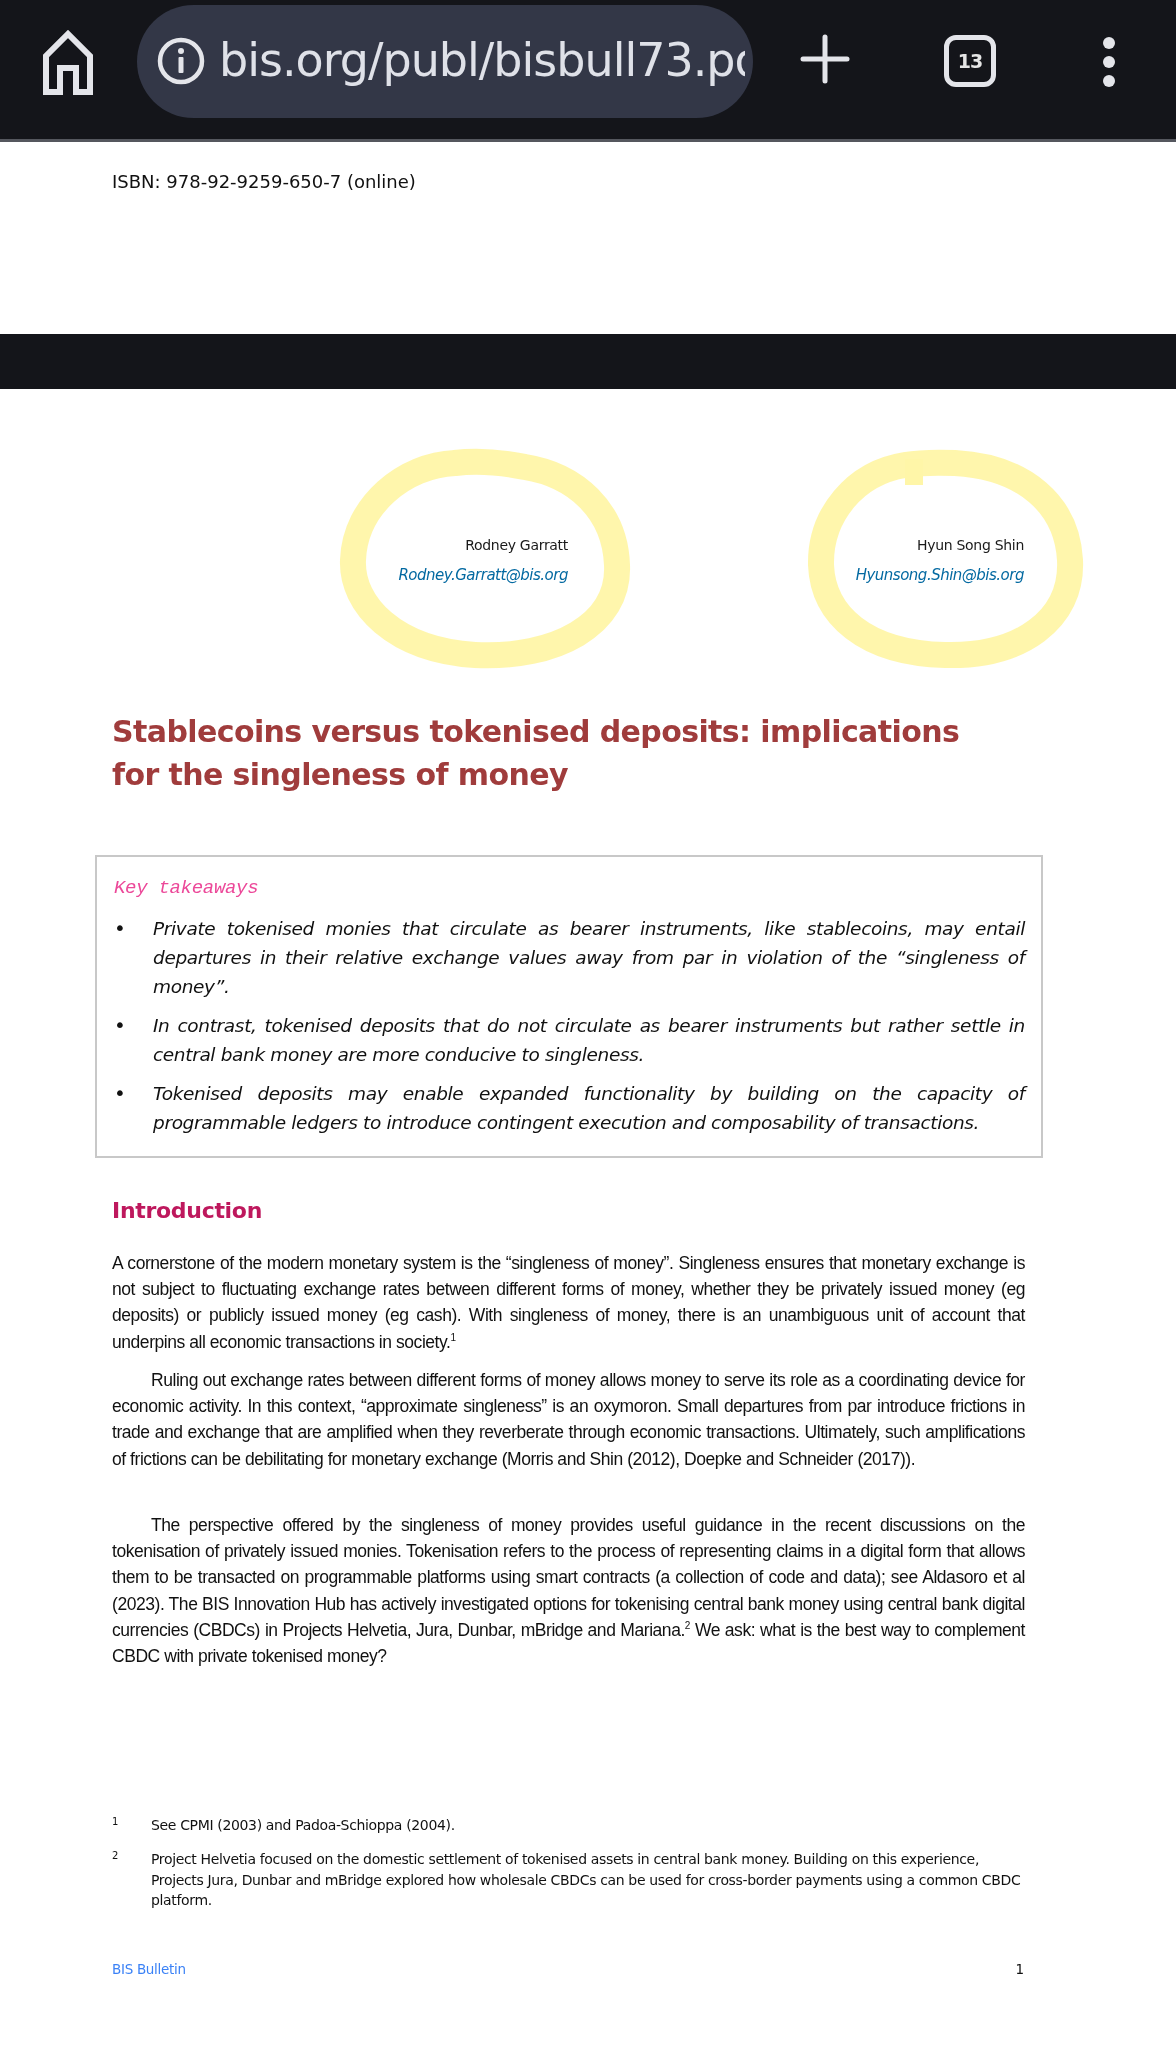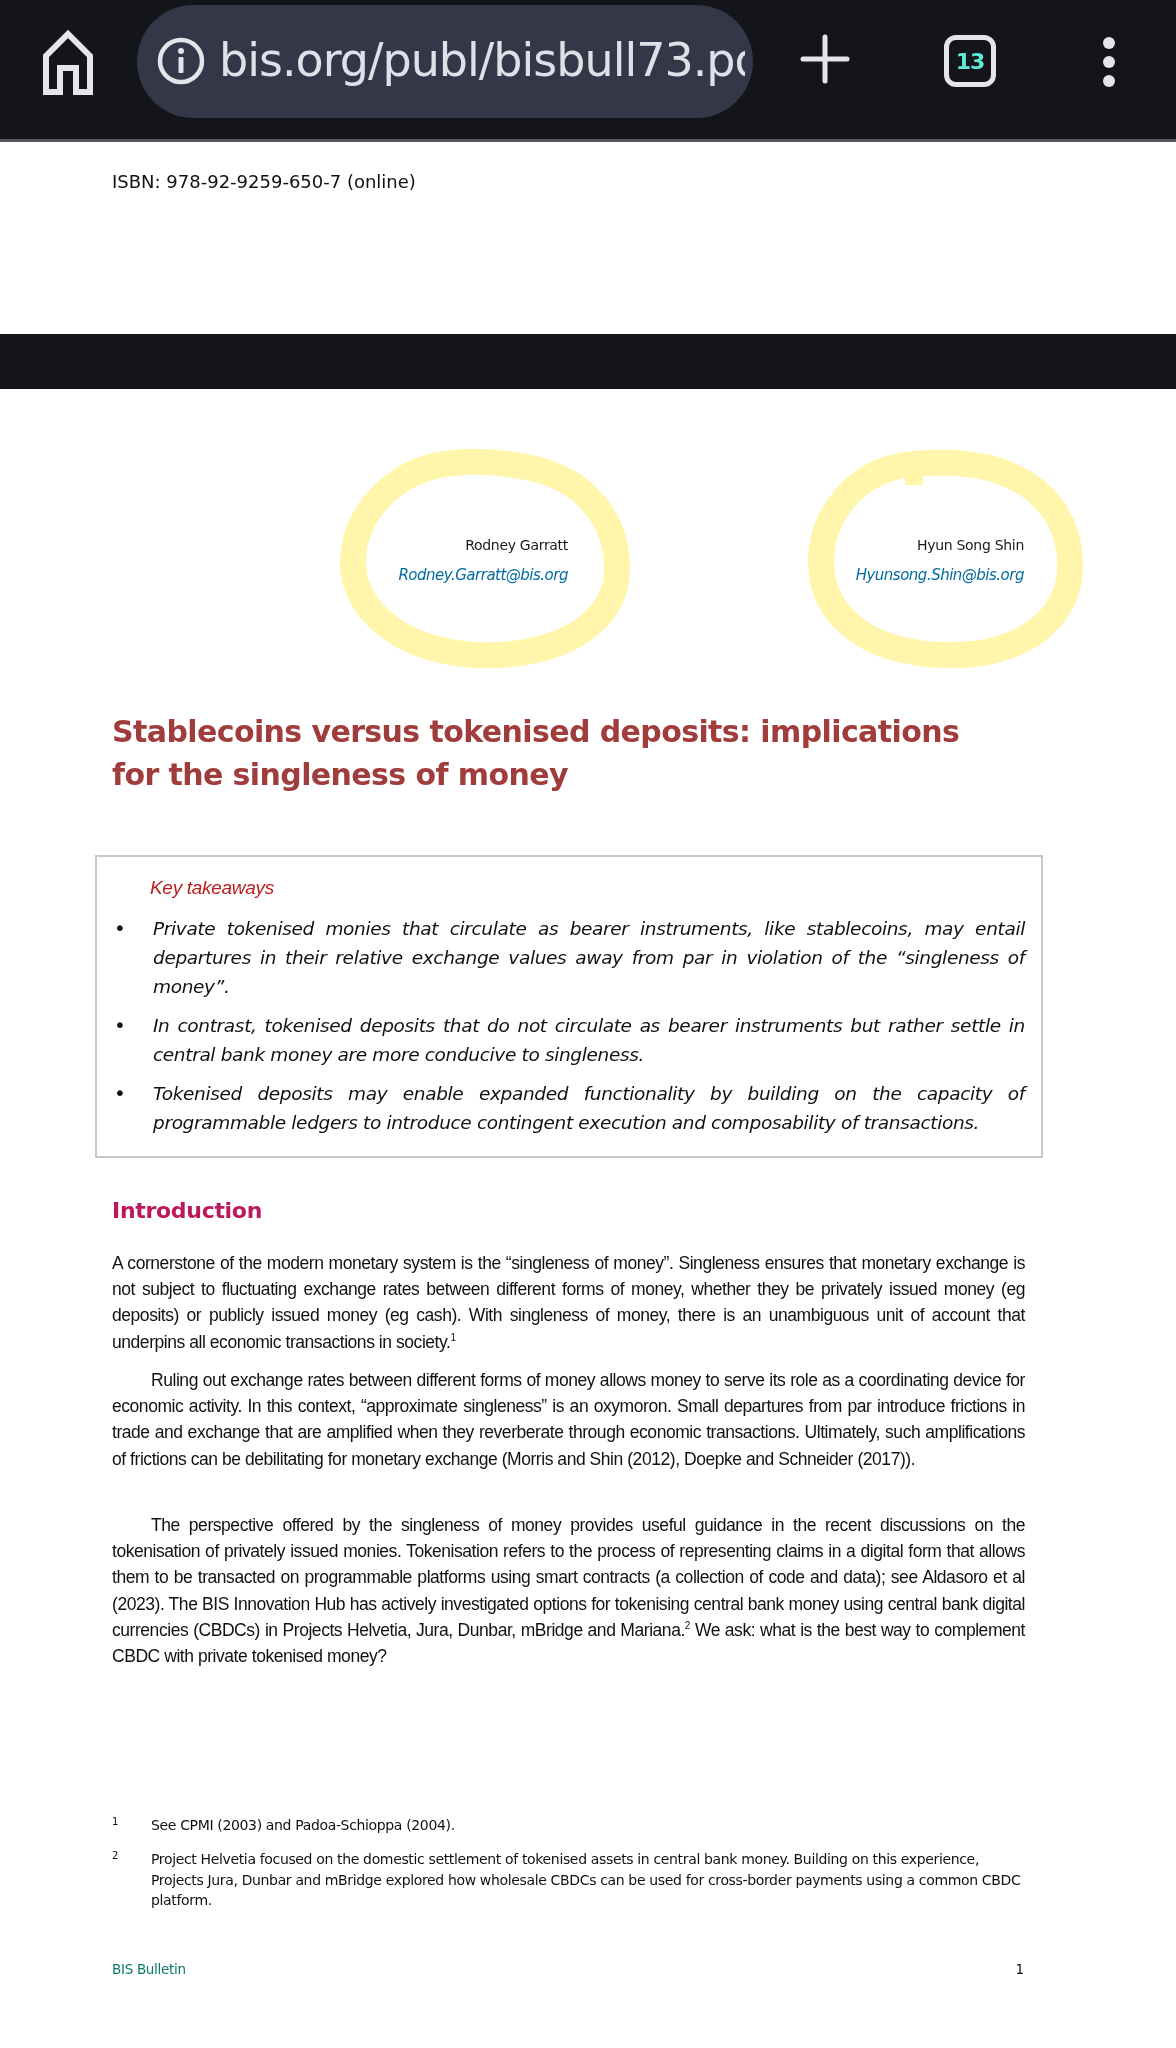--- a/index.html
+++ b/index.html
@@ -68,22 +68,22 @@
       width: 52px; height: 52px;
       border: 5px solid #e4e5ea;
       border-radius: 12px;
       display: flex;
       align-items: center;
       justify-content: center;
     }
     .tabs-count {
       font-family: "DejaVu Sans", sans-serif;
       font-weight: bold;
-      font-size: 22px;
-      color: #5eead4;
+      font-size: 19px;
+      color: #e5e5e5;
       letter-spacing: -1px;
     }
     .menu-btn {
       position: absolute;
       left: 1096px; top: 36px;
       width: 26px; height: 52px;
     }
     .menu-btn svg { width: 100%; height: 100%; }
 
     
@@ -149,28 +149,27 @@
 
     
     .takeaways {
       position: absolute;
       left: 95px; top: 855px;
       width: 948px; height: 303px;
       border: 2px solid #c8c8c8;
       padding: 18px 16px 0 17px;
     }
     .takeaways-heading {
-      font-family: Liberation Sans, sans-serif;
+      font-family: Liberation Mono, monospace;
       font-style: italic;
       font-size: 19px;
       line-height: 26px;
-      color: #b91c1c;
+      color: #ec4899;
       margin-bottom: 13px;
       letter-spacing: -0.3px;
-      margin-left: 36px;
     }
     .takeaway-item {
       position: relative;
       padding-left: 39px;
       font-family: "DejaVu Sans", sans-serif;
       font-style: italic;
       font-size: 18.5px;
       line-height: 29px;
       color: #111;
       text-align: justify;
@@ -238,21 +237,21 @@
       display: block;
       padding-left: 39px;
     }
 
     
     .page-footer-left {
       position: absolute;
       left: 112px; top: 1961px;
       font-family: "DejaVu Sans", sans-serif;
       font-size: 13.5px;
-      color: #0f766e;
+      color: #3b82f6;
       letter-spacing: -0.3px;
     }
     .page-footer-right {
       position: absolute;
       right: 152px; top: 1961px;
       font-family: "DejaVu Sans", sans-serif;
       font-size: 13.5px;
       color: #111;
     }
   </style>

